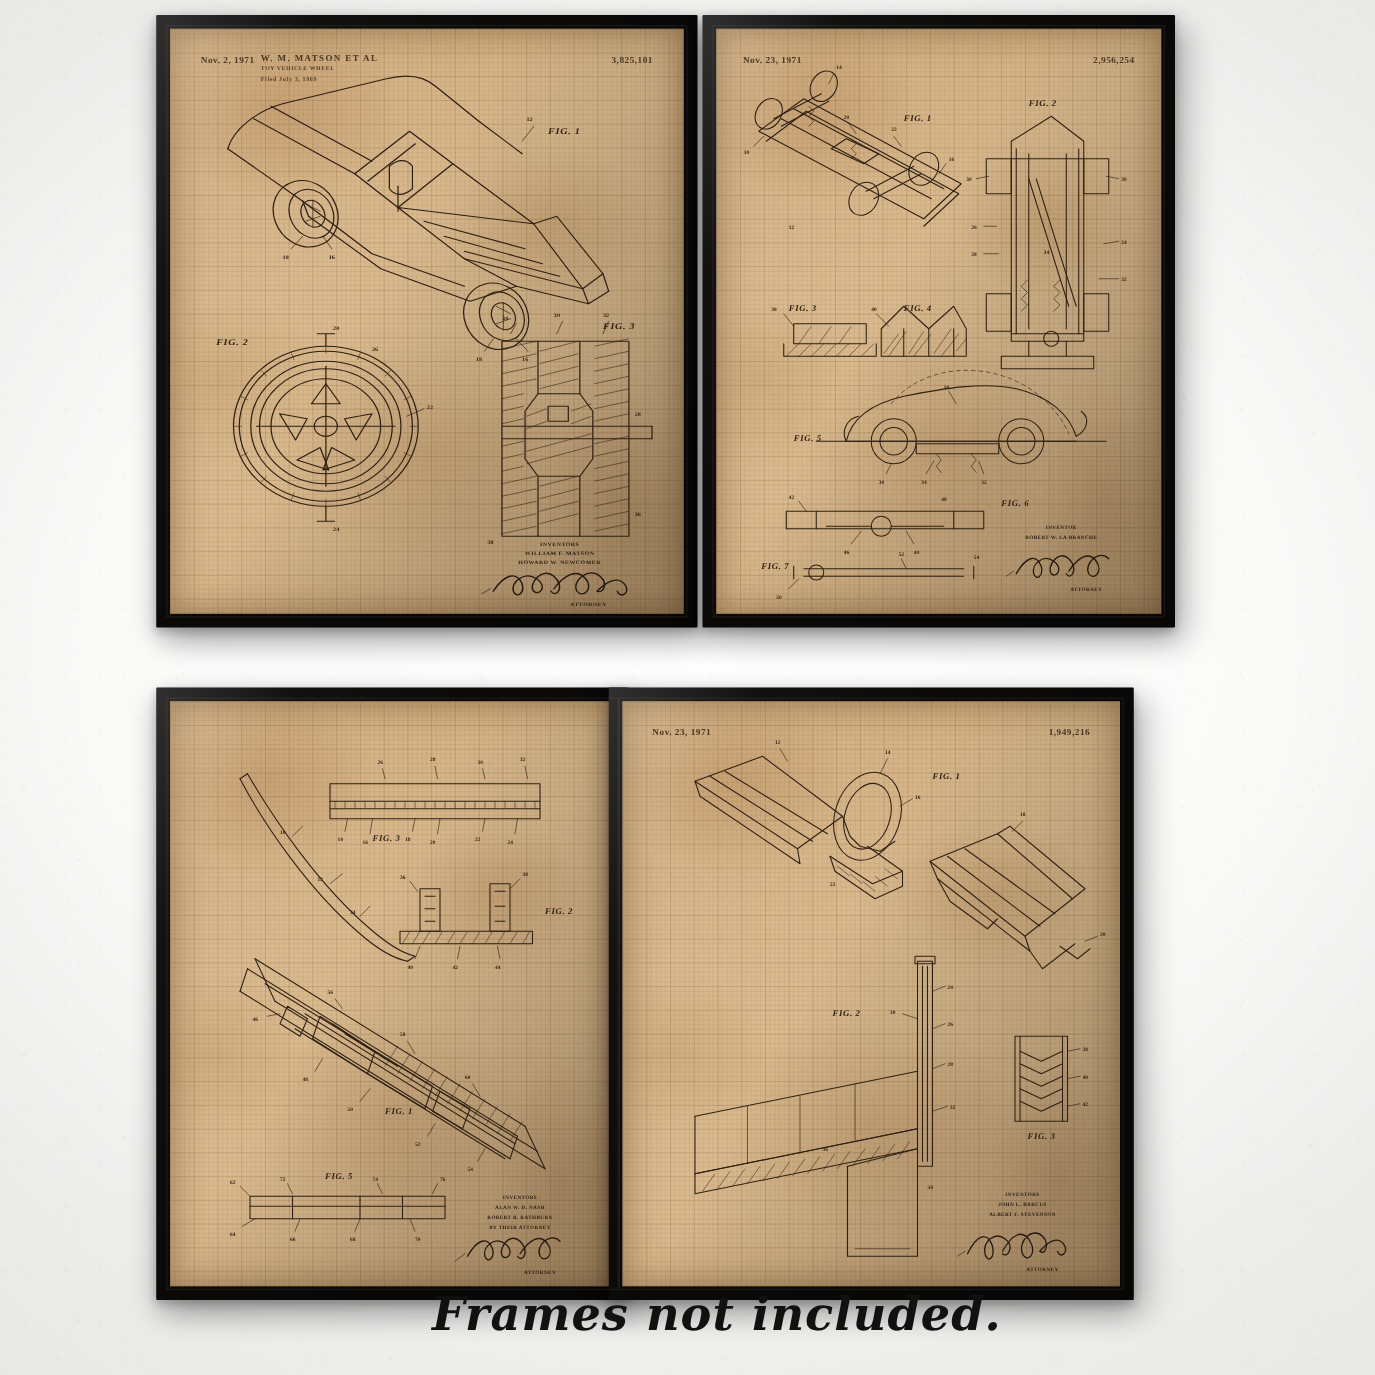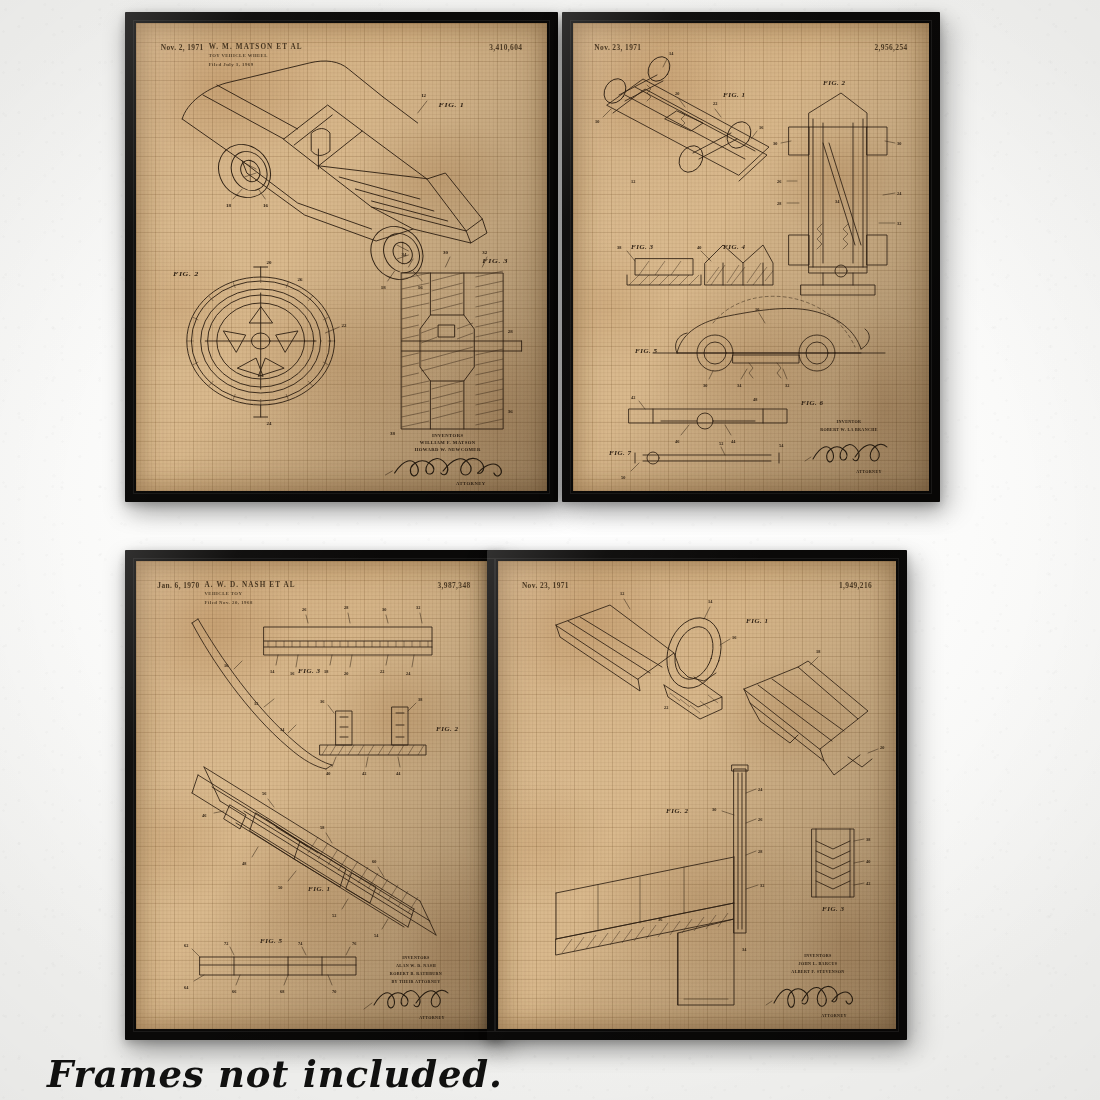--- a/index.html
+++ b/index.html
@@ -123,22 +123,22 @@
   .ink { fill:none; stroke:#2e2013; stroke-width:.85; stroke-linecap:round; stroke-linejoin:round; }
   .ink-t { fill:none; stroke:#2e2013; stroke-width:.5; stroke-linecap:round; }
   .ink-h { fill:none; stroke:#2e2013; stroke-width:.42; }
   .figlab { fill:#2e2013; font-family:"Liberation Serif", serif; font-size:7px; font-weight:700; font-style:italic; letter-spacing:.5px; }
   .numlab { fill:#2e2013; font-family:"Liberation Serif", serif; font-size:4.3px; font-weight:700; }
   .siglab { fill:#2e2013; font-family:"Liberation Serif", serif; font-size:4.1px; font-weight:700; letter-spacing:.35px; }
   .sigscript { fill:none; stroke:#241a0f; stroke-width:1.05; stroke-linecap:round; stroke-linejoin:round; }
 
   
   #caption{
-    position:absolute; left:0; right:0; top:1052px;
-    text-align:left;
+    position:absolute; left:0; right:0; top:1029px;
+    text-align:center;
     z-index:10;
     margin-left:47px;
   }
   #caption-text{
     font-family:"DejaVu Serif", "Liberation Serif", serif;
     font-style:italic;
     font-weight:700;
     font-size:37px;
     color:#111110;
     letter-spacing:.8px;
@@ -160,21 +160,21 @@
     <div class="sheet-edge"></div>
 
     <div class="pheader">
       <div class="prow">
         <div class="pdate">Nov. 2, 1971</div>
         <div class="pcenter">
           <div class="pinv">W. M. MATSON ET AL</div>
           <div class="ptitle">TOY VEHICLE WHEEL</div>
           <div class="pfiled">Filed July 3, 1969</div>
         </div>
-        <div class="pnum">3,410,604</div>
+        <div class="pnum">3,825,101</div>
       </div>
     </div>
 
     <div class="drawing">
       <svg viewBox="0 0 356 468" preserveAspectRatio="none">
 
         <g>
 
           <path class="ink" d="M40 96 C44 80 60 66 78 60 L150 40 C164 36 176 38 184 46 L214 74"></path>
           <path class="ink" d="M40 96 L92 138"></path>
@@ -558,31 +558,20 @@
   </div>
 </div>
 
 <div class="frame" id="frame-bl">
   <div class="frame-inner-bevel"></div>
   <div class="sheet">
     <div class="sheet-grid"></div>
     <div class="sheet-stain"></div>
     <div class="sheet-edge"></div>
 
-    <div class="pheader">
-      <div class="prow">
-        <div class="pdate">Jan. 6, 1970</div>
-        <div class="pcenter">
-          <div class="pinv">A. W. D. NASH ET AL</div>
-          <div class="ptitle">VEHICLE TOY</div>
-          <div class="pfiled">Filed Nov. 20, 1968</div>
-        </div>
-        <div class="pnum">3,987,348</div>
-      </div>
-    </div>
 
     <div class="drawing">
       <svg viewBox="0 0 356 468" preserveAspectRatio="none">
 
         <g>
           <path class="ink" d="M128 66 L296 66 L296 94 L128 94 Z"></path>
           <path class="ink" d="M128 80 L296 80"></path>
           <path class="ink" d="M128 86 L296 86"></path>
           <g class="ink-h">
             <path d="M132 80 L132 86"></path>

